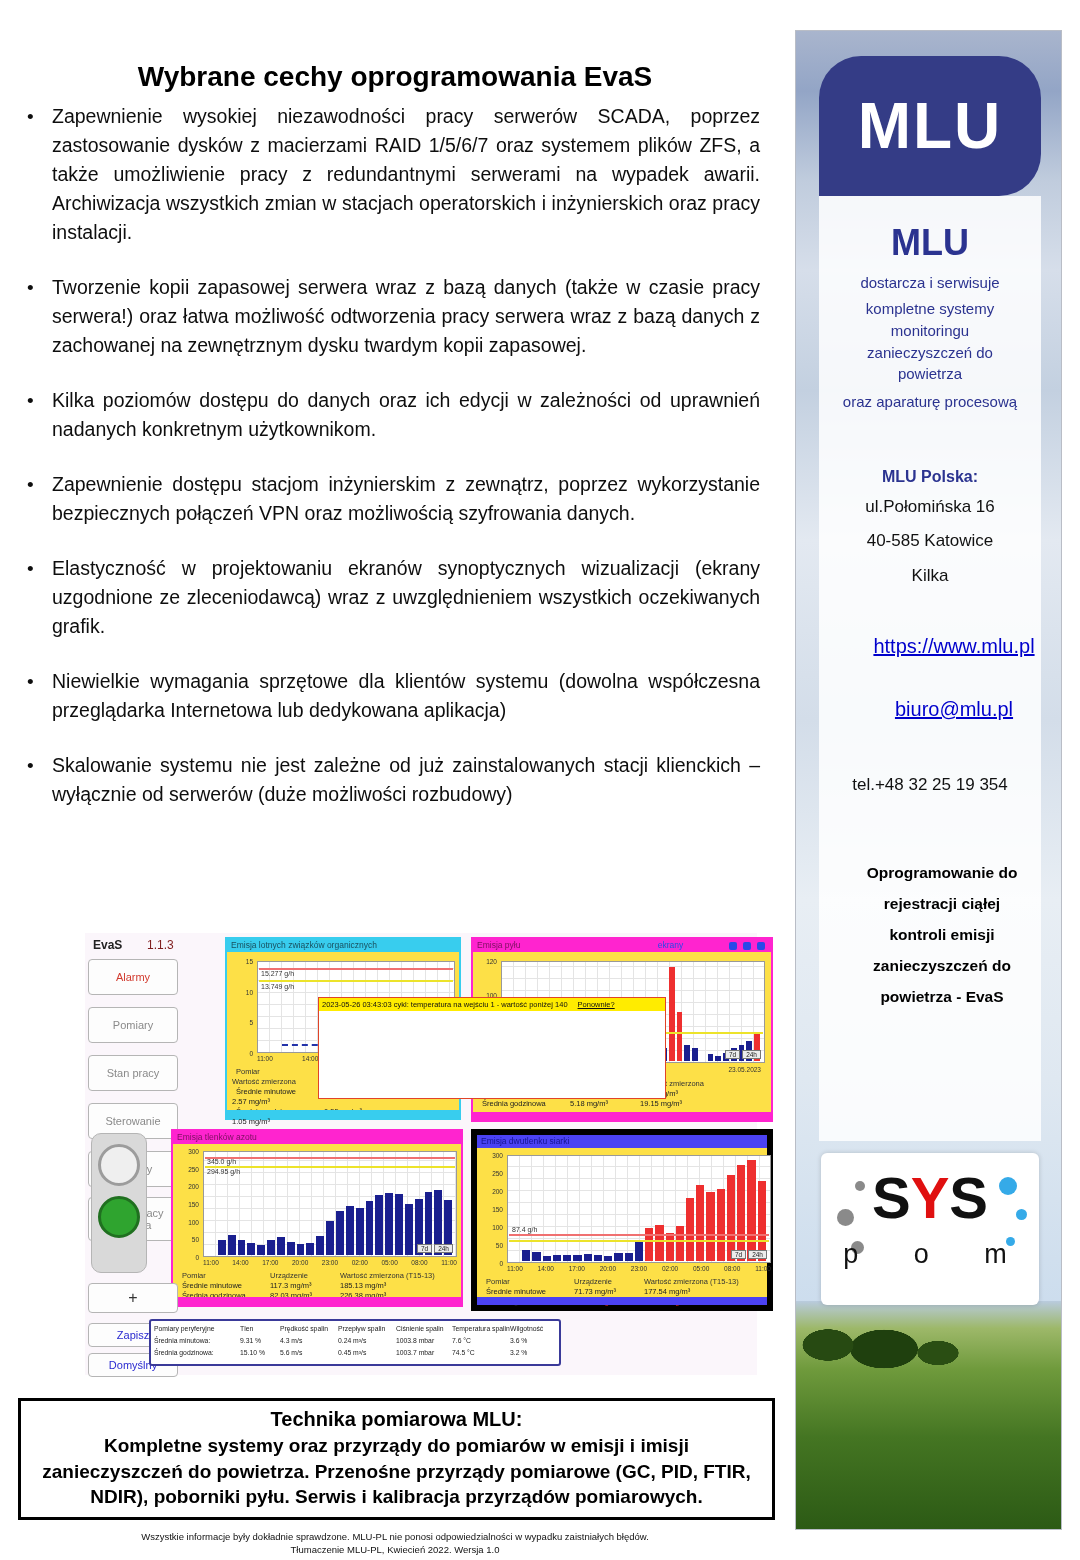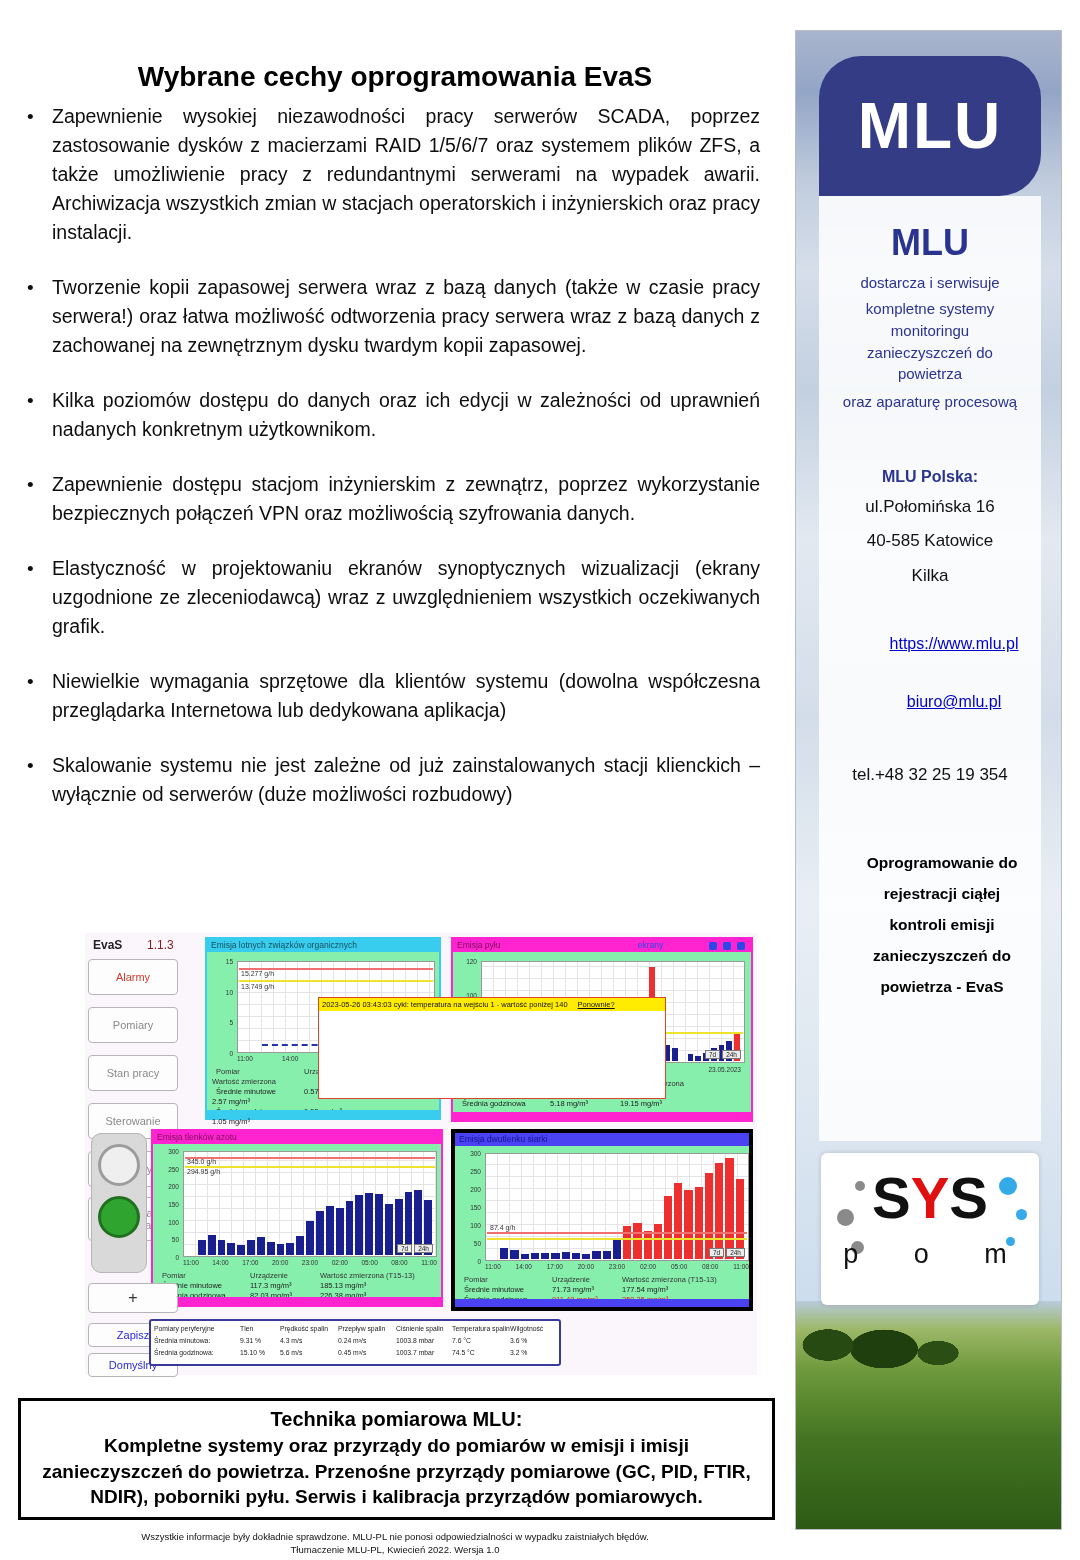--- a/index.html
+++ b/index.html
@@ -18,21 +18,21 @@
   .shot { position:absolute; left:85px; top:933px; width:672px; height:442px;
           background:#fbf6fb; font-family:"Liberation Sans", sans-serif; }
   .app-title { position:absolute; left:8px; top:5px; font-size:12px; font-weight:bold; color:#222; }
   .app-ver   { position:absolute; left:62px; top:5px; font-size:12px; color:#7f1d1d; }
   .navbtn { position:absolute; left:3px; width:90px; height:36px; background:#fdfdfd;
             border:1px solid #b5b5b5; border-radius:4px; font-size:11px; color:#8a8a8a;
             display:flex; align-items:center; justify-content:center; text-align:center;
             box-sizing:border-box; padding:2px; cursor:pointer; }
   .navbtn.alarm { color:#d23b2f; }
 
-  .panel { position:absolute; background:#86efac; box-sizing:border-box; }
+  .panel { position:absolute; background:#fde047; box-sizing:border-box;margin-left:20px; }
   .tbar { position:absolute; top:0; left:0; right:0; height:13px; font-size:8.5px;
           padding:1px 4px; box-sizing:border-box; white-space:nowrap; overflow:hidden; }
   .bbar { position:absolute; bottom:0; left:0; right:0; height:8px; }
   .plot { position:absolute; border:1px solid #999; box-sizing:border-box;
           background: repeating-linear-gradient(0deg, transparent 0 11px, #e4e4e4 11px 12px),
                       repeating-linear-gradient(90deg, transparent 0 11px, #e4e4e4 11px 12px), #fff; }
   .yticks { position:absolute; font-size:6.5px; color:#333; }
   .ytick  { position:absolute; right:2px; transform:translateY(-50%); }
   .xticks { position:absolute; display:flex; justify-content:space-between;
             font-size:6.5px; color:#333; }
@@ -79,21 +79,21 @@
 
   #p3 { left:66px; top:196px; width:292px; height:178px; border:2px solid #ff24cf; }
   #p3 .tbar { background:#ff24cf; color:#7c1060; }
   #p3 .bbar { background:#ff24cf; }
   #p3 .plot { left:30px; top:20px; width:254px; height:106px; }
   #p3 .yticks { left:14px; top:20px; height:106px; width:14px; }
   #p3 .xticks { left:30px; top:128px; width:254px; }
   #p3 .stats { top:140px; }
   #p3 .limit-red { top:5%; } #p3 .limit-yellow { top:13%; }
 
-  #p4 { left:366px; top:196px; width:302px; height:182px; border:4px solid #000000; }
+  #p4 { left:366px; top:196px; width:302px; height:182px; border:6px solid #000000; }
   #p4 .tbar { background:#4b42f4; color:#141490; }
   #p4 .bbar { background:#4b42f4; }
   #p4 .plot { left:30px; top:20px; width:264px; height:108px; }
   #p4 .yticks { left:14px; top:20px; height:108px; width:14px; }
   #p4 .xticks { left:30px; top:130px; width:264px; }
   #p4 .stats { top:142px; }
   #p4 .limit-red { top:74%; } #p4 .limit-yellow { top:79%; }
 
   .tooltip { position:absolute; left:233px; top:64px; width:346px; height:100px;
              background:#fff; border:1px solid #e04428; z-index:50; }
@@ -145,21 +145,21 @@
               display:flex; align-items:center; justify-content:center; }
   .mlu-logo span { color:#fff; font-size:64px; font-weight:bold; letter-spacing:2px; }
   .sb-panel { position:absolute; left:23px; top:165px; width:222px; height:945px;
               background:rgba(255,255,255,0.84); text-align:center; }
   .sb-mlu { margin-top:26px; font-size:36px; font-weight:bold; color:#2b3390; }
   .sb-t1 { margin-top:10px; font-size:15px; color:#2b3390; }
   .sb-t2 { margin-top:7px; font-size:15px; color:#2b3390; line-height:1.45; padding:0 22px; }
   .sb-t3 { margin-top:8px; font-size:15px; color:#2b3390; }
   .sb-addr-title { margin-top:58px; font-size:16px; font-weight:bold; color:#2b3390; }
   .sb-addr { font-size:17px; color:#111; line-height:1.55; margin-top:8px; }
-  .sb-link { display:block; margin-top:46px; font-size:16px; color:#0000cc; text-decoration:underline;padding-left:48px; }
+  .sb-link { display:block; margin-top:46px; font-size:20px; color:#0000cc; text-decoration:underline;padding-left:48px; }
   .sb-link.second { margin-top:40px; }
   .sb-phone { margin-top:54px; font-size:17px; color:#111; }
   .sb-prog { margin-top:62px; padding:0 14px; font-size:15.5px; font-weight:bold; color:#000; line-height:2.0;margin-left:24px; }
   .sys-card { position:absolute; left:25px; top:1122px; width:218px; height:152px;
               background:#fff; border-radius:6px; box-shadow:0 0 5px rgba(0,0,0,0.18); }
   .sys-text { position:absolute; left:0; right:0; top:16px; text-align:center;
               font-size:58px; font-weight:bold; color:#111; line-height:1; }
   .sys-y { color:#e01010; }
   .sys-sub { position:absolute; left:14px; right:0; top:86px; text-align:center;
              font-size:27px; color:#111; letter-spacing:24px; }

